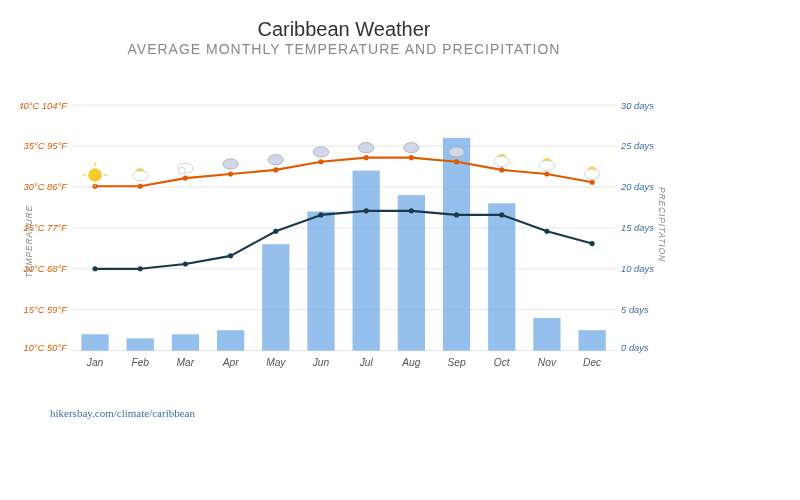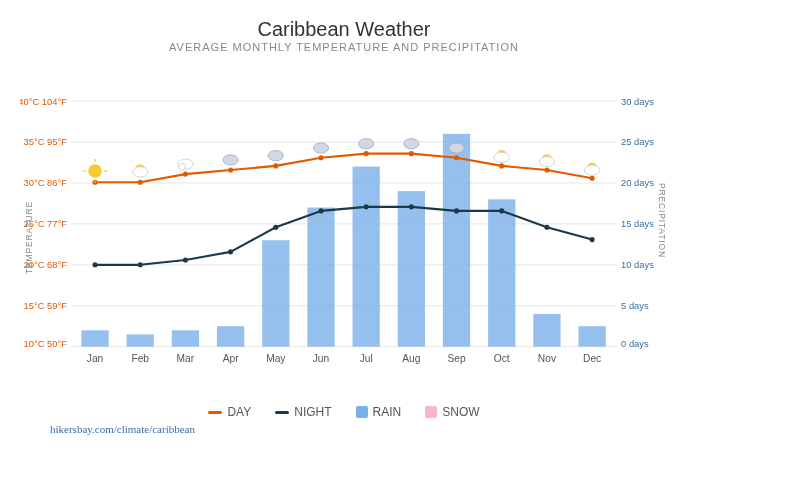--- a/index.html
+++ b/index.html
@@ -18,31 +18,32 @@
     }
     .title {
       text-align: center;
       font-size: 20px;
       color: #333;
       font-weight: normal;
       padding-top: 8px;
     }
     .subtitle {
       text-align: center;
-      font-size: 11px;
+      font-size: 14px;
       color: #888;
       letter-spacing: 1px;
       margin-bottom: 6px;
       text-transform: uppercase;
     }
     .chart-area {
       position: relative;
       width: 100%;
       height: 340px;
       margin: 0 auto;
+      font-style: italic;
     }
     svg.main-chart {
       width: 100%;
       height: 100%;
     }
     .legend {
       display: flex;
       justify-content: center;
       align-items: center;
       gap: 24px;
@@ -216,33 +217,15 @@
       <text x="353" y="326" text-anchor="middle" font-size="12" fill="#555">Jun</text>
       <text x="406" y="326" text-anchor="middle" font-size="12" fill="#555">Jul</text>
       <text x="459" y="326" text-anchor="middle" font-size="12" fill="#555">Aug</text>
       <text x="512" y="326" text-anchor="middle" font-size="12" fill="#555">Sep</text>
       <text x="565" y="326" text-anchor="middle" font-size="12" fill="#555">Oct</text>
       <text x="618" y="326" text-anchor="middle" font-size="12" fill="#555">Nov</text>
       <text x="671" y="326" text-anchor="middle" font-size="12" fill="#555">Dec</text>
     </svg>
   </div>
 
-  <div class="legend">
-    <div class="legend-item">
-      <div class="legend-dot legend-dot-day"></div>
-      <span>DAY</span>
-    </div>
-    <div class="legend-item">
-      <div class="legend-dot legend-dot-night"></div>
-      <span>NIGHT</span>
-    </div>
-    <div class="legend-item">
-      <div class="legend-bar-rain"></div>
-      <span>RAIN</span>
-    </div>
-    <div class="legend-item">
-      <div class="legend-bar-snow"></div>
-      <span>SNOW</span>
-    </div>
-  </div>
 
   <div class="footer-link">hikersbay.com/climate/caribbean</div>
 </div>
 
 </body></html>

